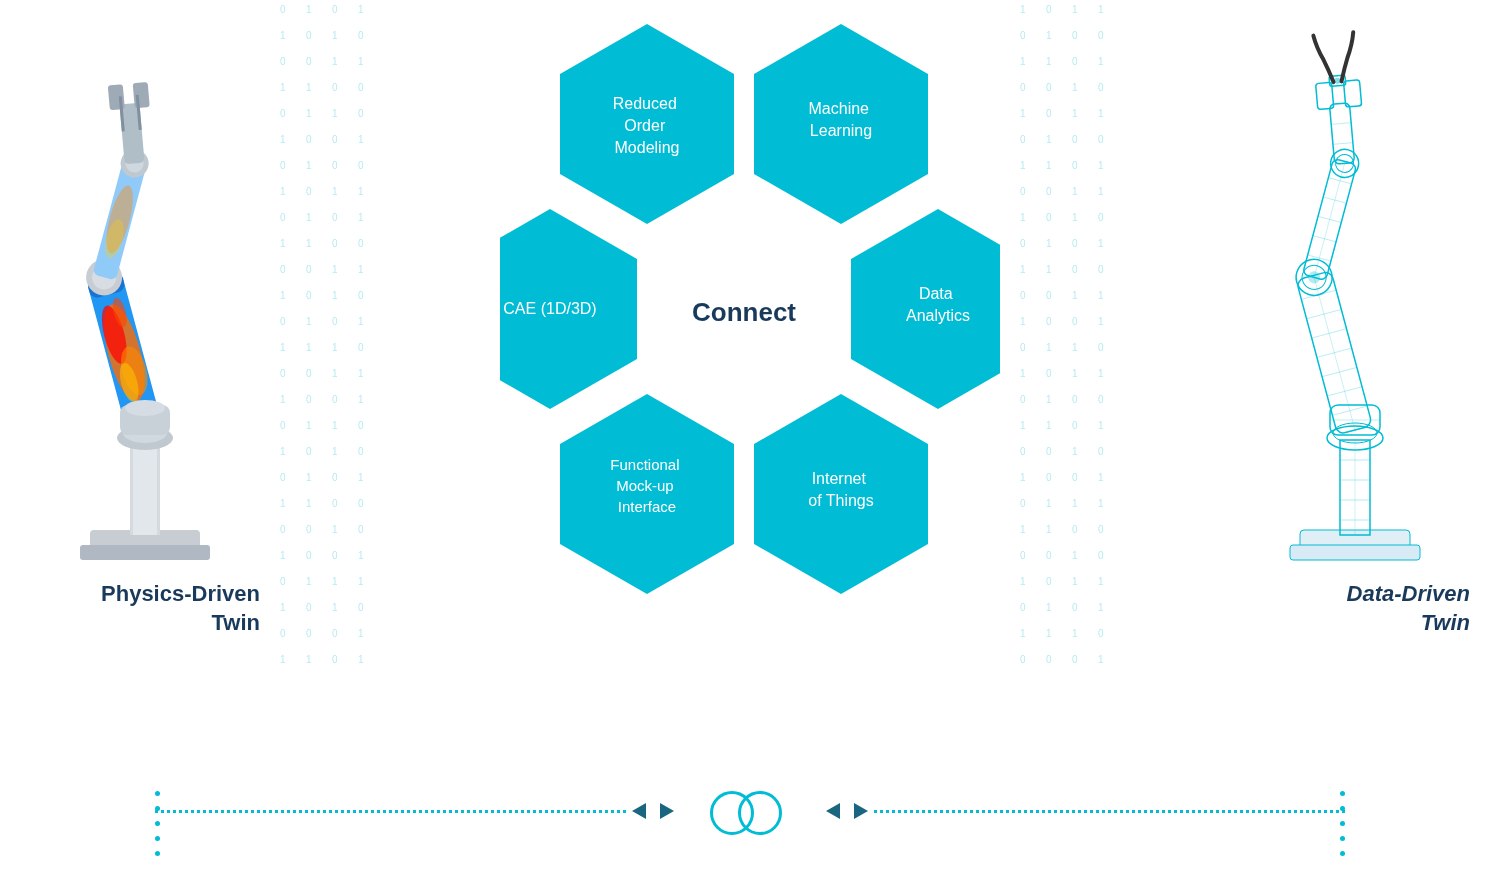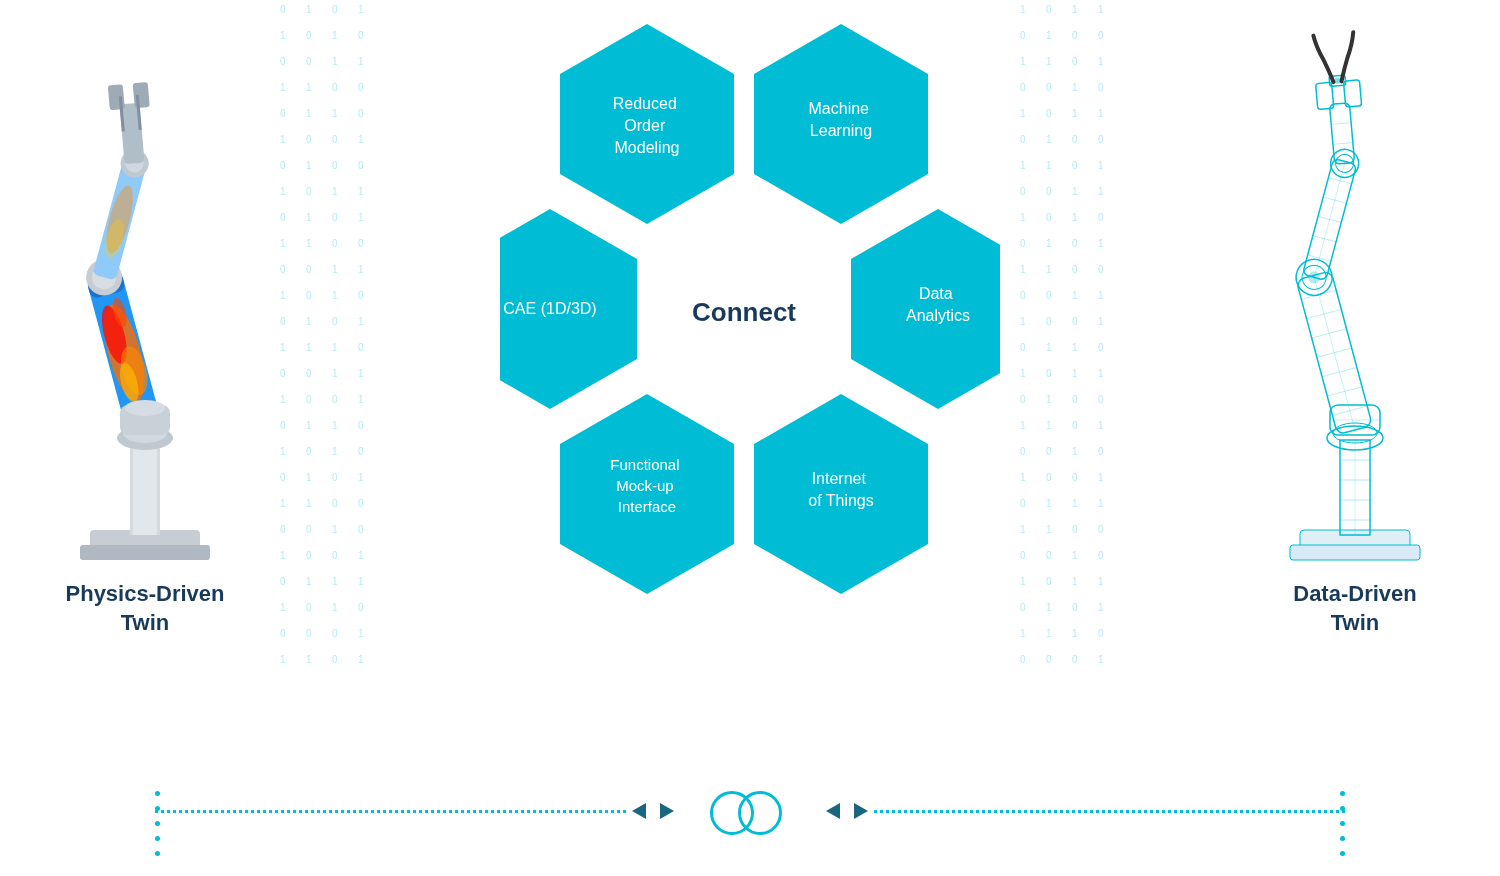--- a/index.html
+++ b/index.html
@@ -61,28 +61,28 @@
 
     
     .robot-svg {
       width: 100%;
       height: 100%;
     }
 
     
     .robot-label {
       position: absolute;
-      text-align: center;
+      text-align: right;
       font-size: 22px;
       font-weight: 900;
       color: #1a3a5c;
       line-height: 1.3;
     }
     .robot-label.left { left: 30px; top: 580px; width: 230px; }
-    .robot-label.right { right: 30px; top: 580px; width: 230px; }
+    .robot-label.right { right: 30px; top: 580px; width: 230px; font-style: italic; }
 
     
     .hex-cluster {
       position: absolute;
       top: 14px;
       left: 50%;
       transform: translateX(-50%);
       width: 500px;
       height: 640px;
     }

